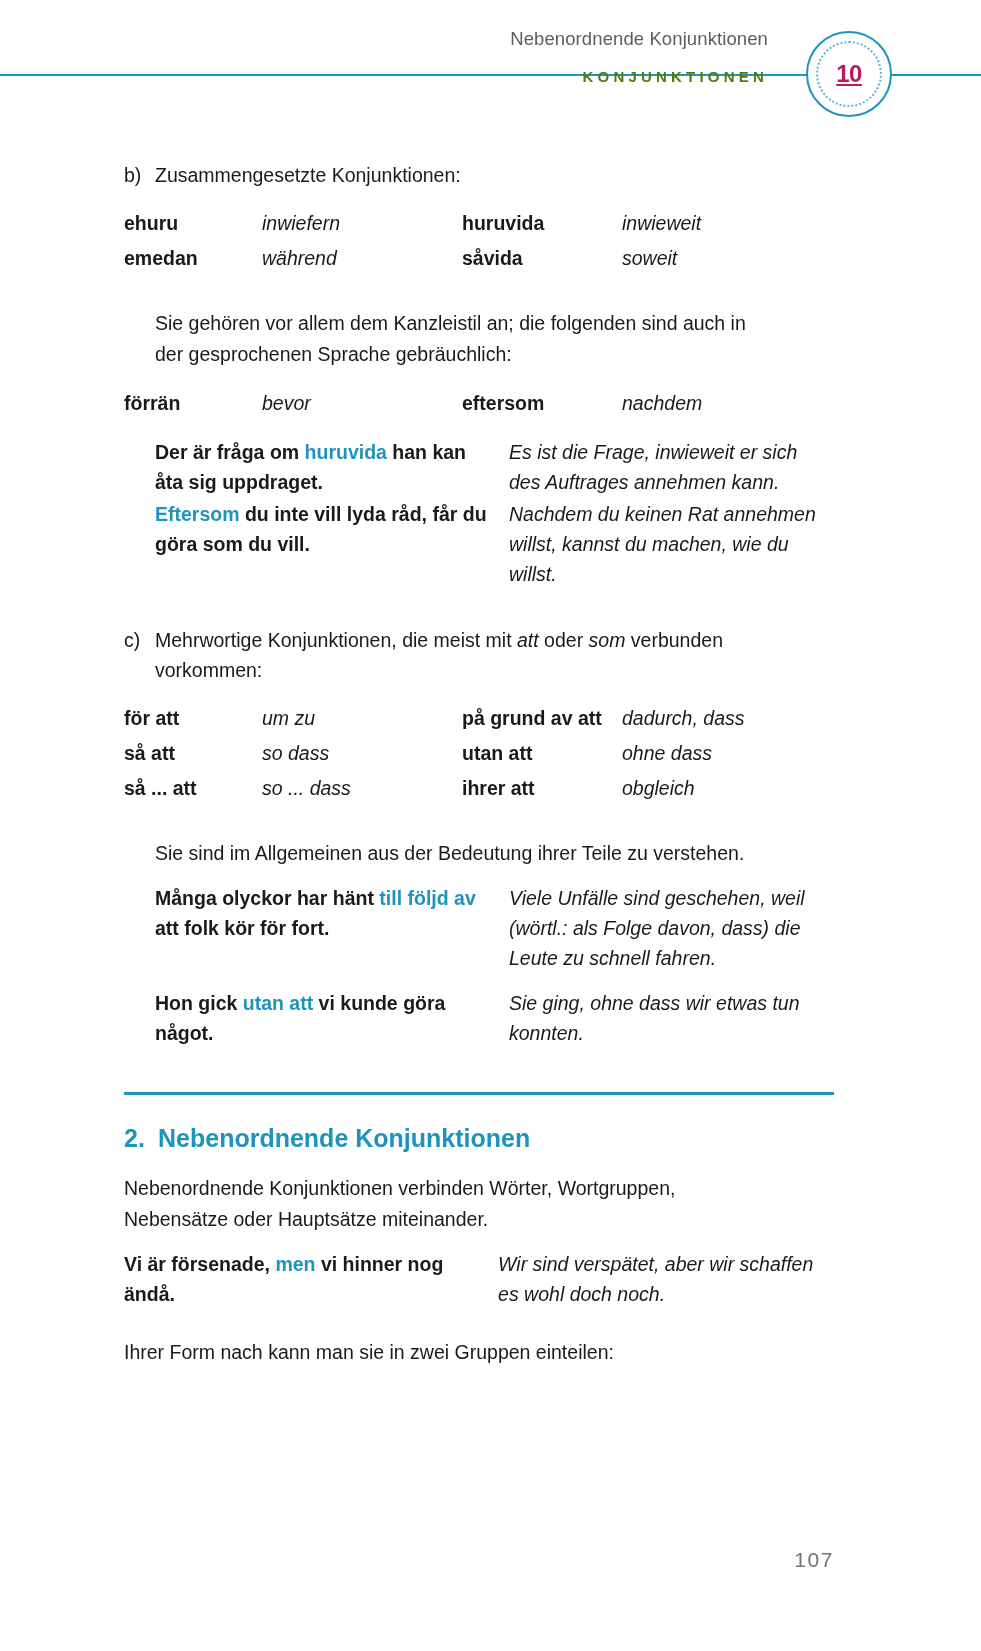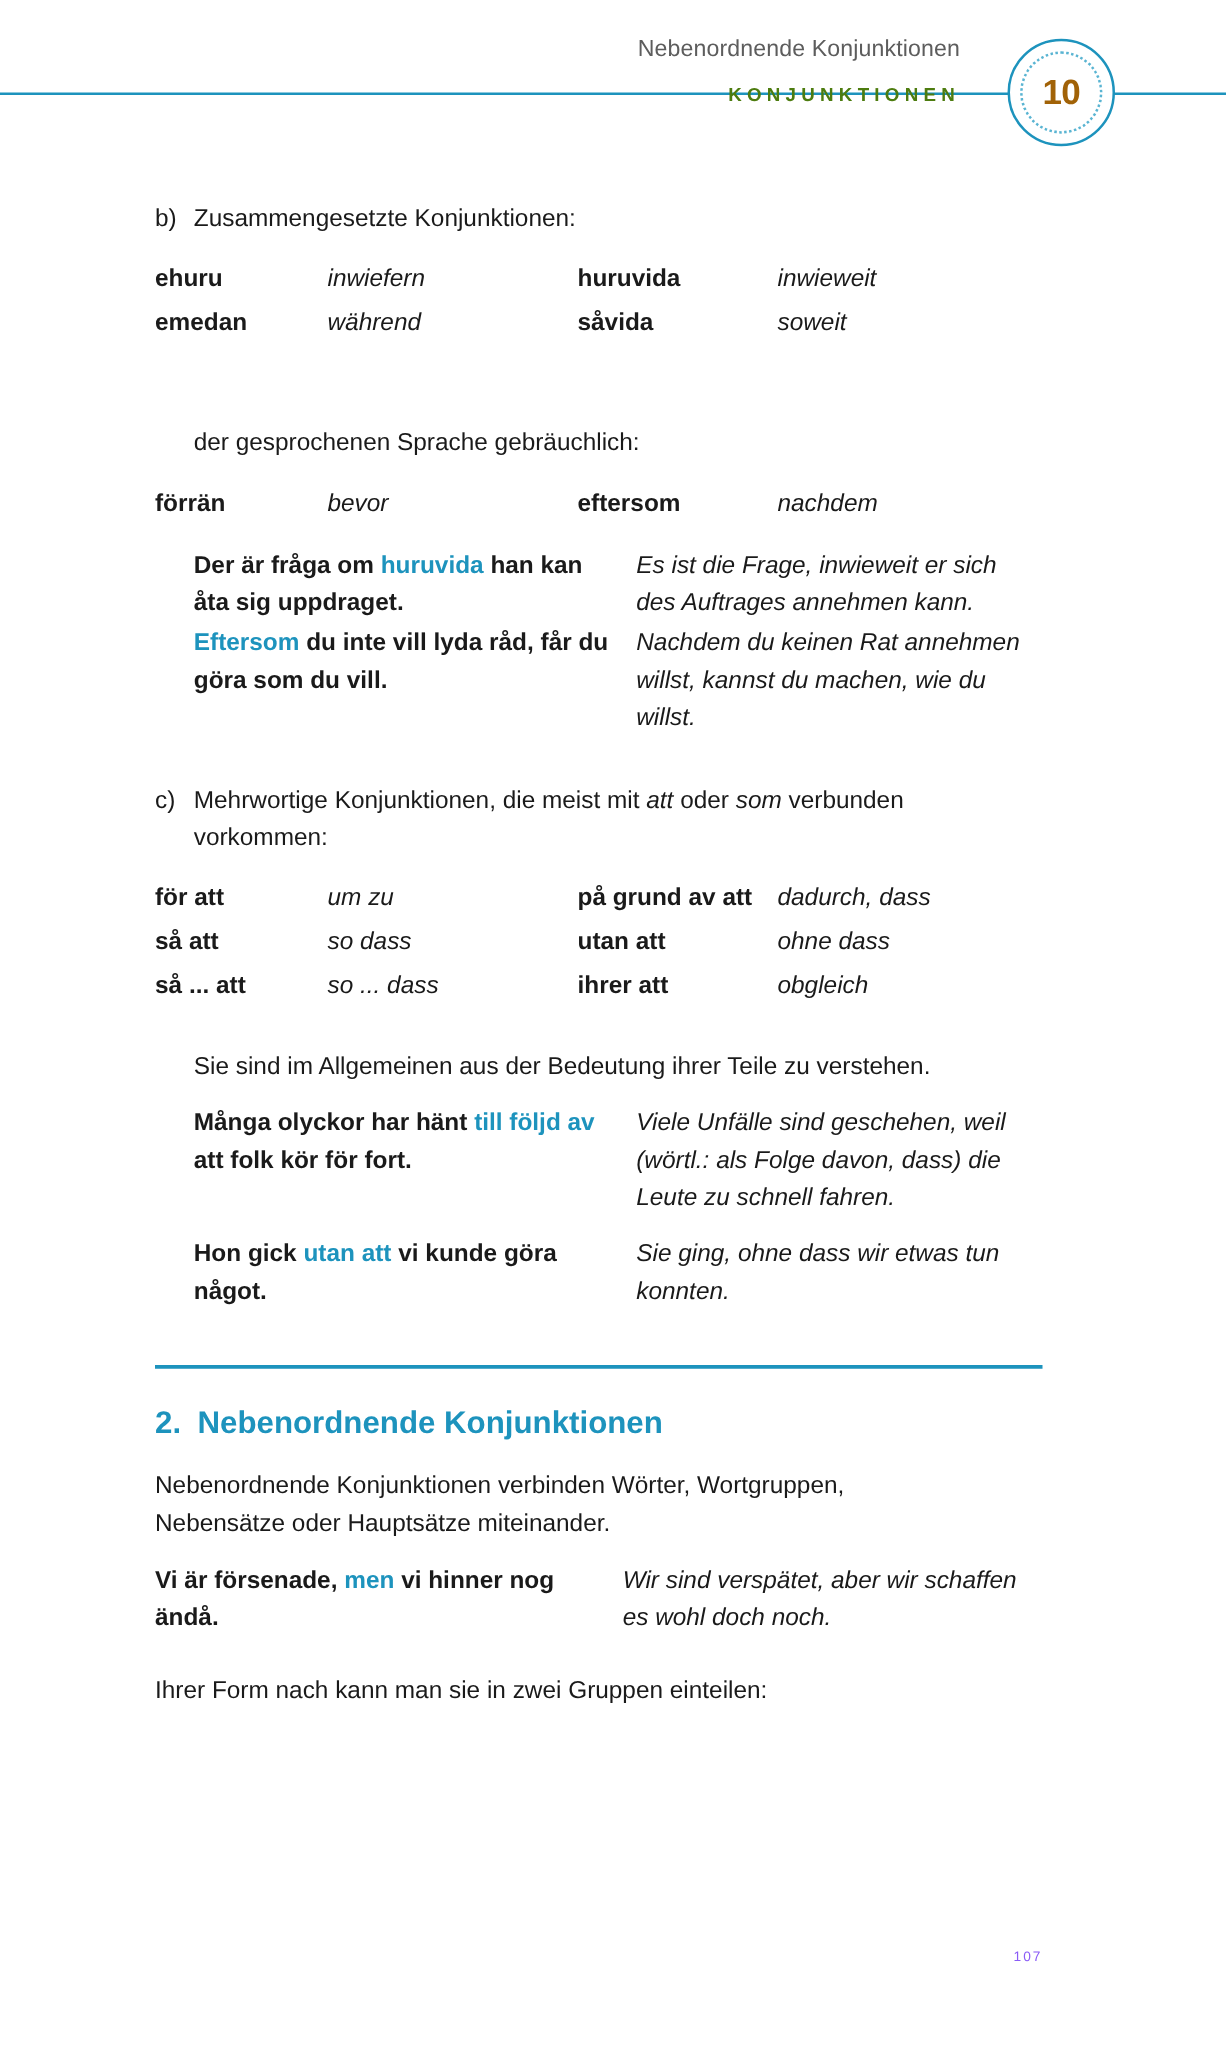--- a/index.html
+++ b/index.html
@@ -85,24 +85,25 @@
     bottom: 10px;
     border: 2px dotted #59b4d2;
     border-radius: 50%;
   }
   .chapter-badge .num {
     position: absolute;
     inset: 0;
     display: flex;
     align-items: center;
     justify-content: center;
-    font-size: 28px;
-    font-weight: bold;
-    color: #a16207;
+    font-size: 24px;
+    font-weight: bold;
+    color: #be185d;
     letter-spacing: -0.5px;
+    text-decoration: underline;
   }
 
   
   .content {
     position: absolute;
     left: 124px;
     top: 160px;
     width: 710px;
   }
 
@@ -216,23 +217,23 @@
   .spacer-18 { height: 18px; }
   .spacer-26 { height: 26px; }
   .spacer-30 { height: 30px; }
   .spacer-34 { height: 34px; }
 
   
   .folio {
     position: absolute;
     right: 147px;
     bottom: 79px;
-    font-size: 11px;
+    font-size: 21px;
     letter-spacing: 1.6px;
-    color: #8b5cf6;
+    color: #737373;
   }
 </style>
 </head>
 <body>
 
 <div class="page">
 
   <div class="header">
     <div class="header-rule"></div>
     <div class="header-text-block">
@@ -266,21 +267,21 @@
         <td class="de col-a-de">während</td>
         <td class="sv col-b-sv">såvida</td>
         <td class="de col-b-de">soweit</td>
       </tr>
     </tbody>
       </table>
 
     <div class="spacer-30"></div>
 
     <div class="para">
-      <br>
+      <span>Sie gehören vor allem dem Kanzleistil an; die folgenden sind auch in</span><br>
       <span>der gesprochenen Sprache gebräuchlich:</span>
     </div>
 
     <table class="wordtable">
       <tbody>
           <tr>
         <td class="sv col-a-sv">förrän</td>
         <td class="de col-a-de">bevor</td>
         <td class="sv col-b-sv">eftersom</td>
         <td class="de col-b-de">nachdem</td>

